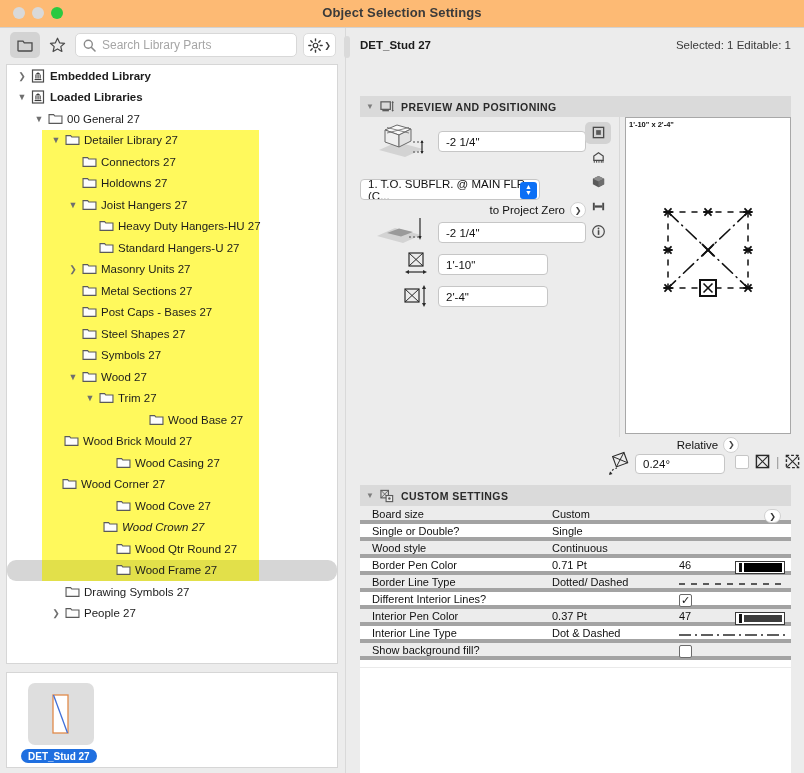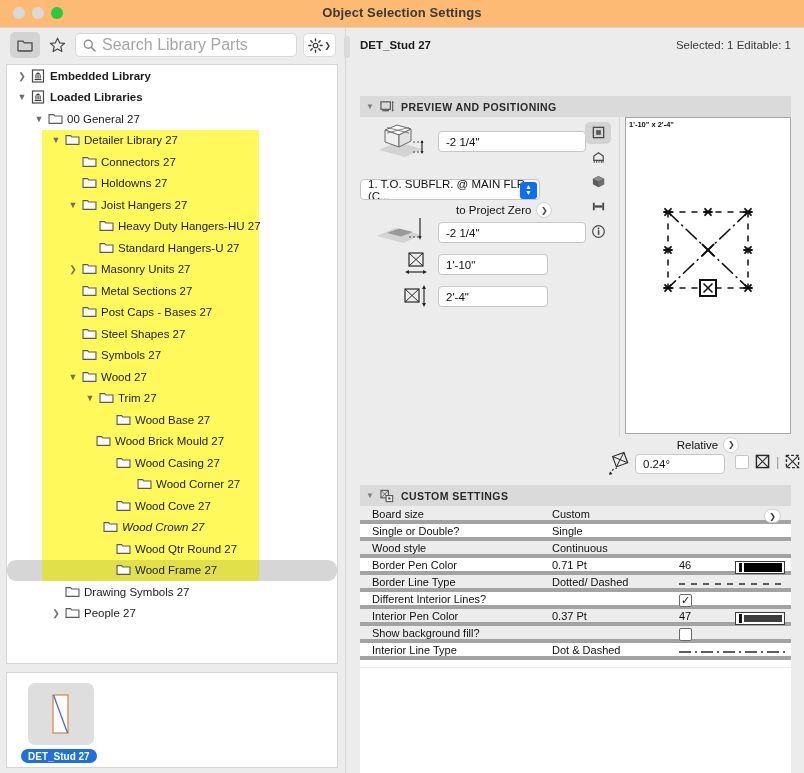--- a/index.html
+++ b/index.html
@@ -46,21 +46,21 @@
   #btn-star   { left:42px; }
 
   #search-wrap {
     position:absolute; left:75px; top:5px; width:222px; height:24px;
     background:#fff; border:1px solid #d8d8d8; border-radius:5px;
     display:flex; align-items:center;
   }
   #search-icon { margin-left:7px; margin-right:6px; display:flex; }
   #search-input {
     border:none; outline:none; background:transparent; flex:1;
-    font-family:"Liberation Sans", sans-serif; font-size:16px; color:#333;
+    font-family:"Liberation Sans", sans-serif; font-size:12px; color:#333;
     padding:0; margin:0; height:36px;
   }
   #search-input::placeholder { color:#a6a6a6; }
 
   #btn-gear {
     position:absolute; left:303px; top:5px; width:33px; height:24px;
     background:#fff; border:1px solid #dcdcdc; border-radius:5px;
     display:flex; align-items:center; justify-content:center; gap:1px;
   }
 
@@ -161,21 +161,21 @@
     overflow:hidden;
   }
   #hs-stepper {
     position:absolute; right:2px; top:1.5px; width:17px; height:17px;
     background:#0b6ff5; border-radius:3px;
     display:flex; flex-direction:column; align-items:center; justify-content:center;
     color:#fff; line-height:6px; font-size:7px;
   }
   #proj-zero {
     position:absolute; left:96px; top:84px; width:130px; height:18px;
-    display:flex; align-items:center; gap:5px;
+    display:flex; align-items:center; justify-content:flex-end; gap:5px;
     font-size:11.5px; color:#111;
   }
   .pill-arrow {
     width:16px; height:16px; border-radius:50%; background:#fff;
     border:1px solid #d2d2d2; display:flex; align-items:center; justify-content:center;
     font-size:8px; color:#444;
   }
   .icon-cell { position:absolute; display:flex; align-items:center; justify-content:center; }
   #ic-cube   { left:14px; top:2px;  width:60px; height:42px; }
   #ic-floor  { left:14px; top:98px; width:60px; height:32px; }
@@ -504,57 +504,57 @@
               <span class="ficon">
     <svg width="15" height="12" viewBox="0 0 16 13">
       <path d="M1 1.8h5l1.2 1.5H15v7.9H1z" fill="#fdfdfd" stroke="#5a5a5a" stroke-width="1.2"></path>
     </svg>
               </span>
               <span class="tlabel">Trim 27</span>
             </div>
           </div>
           <div class="tree-row">
             <div class="hl"></div>
+            <div class="content" style="padding-left: 93px; margin-left: 33px;">
+              <span class="tw-spacer"></span>
+              <span class="ficon">
+    <svg width="15" height="12" viewBox="0 0 16 13">
+      <path d="M1 1.8h5l1.2 1.5H15v7.9H1z" fill="#fdfdfd" stroke="#5a5a5a" stroke-width="1.2"></path>
+    </svg>
+              </span>
+              <span class="tlabel">Wood Base 27</span>
+            </div>
+          </div>
+          <div class="tree-row">
+            <div class="hl"></div>
+            <div class="content" style="padding-left: 41px;">
+              <span class="tw-spacer"></span>
+              <span class="ficon">
+    <svg width="15" height="12" viewBox="0 0 16 13">
+      <path d="M1 1.8h5l1.2 1.5H15v7.9H1z" fill="#fdfdfd" stroke="#5a5a5a" stroke-width="1.2"></path>
+    </svg>
+              </span>
+              <span class="tlabel">Wood Brick Mould 27</span>
+            </div>
+          </div>
+          <div class="tree-row">
+            <div class="hl"></div>
             <div class="content" style="padding-left: 93px;">
               <span class="tw-spacer"></span>
               <span class="ficon">
     <svg width="15" height="12" viewBox="0 0 16 13">
       <path d="M1 1.8h5l1.2 1.5H15v7.9H1z" fill="#fdfdfd" stroke="#5a5a5a" stroke-width="1.2"></path>
     </svg>
               </span>
-              <span class="tlabel">Wood Base 27</span>
-            </div>
-          </div>
-          <div class="tree-row">
-            <div class="hl"></div>
-            <div class="content" style="padding-left: 73px;">
-              <span class="tw-spacer"></span>
-              <span class="ficon">
-    <svg width="15" height="12" viewBox="0 0 16 13">
-      <path d="M1 1.8h5l1.2 1.5H15v7.9H1z" fill="#fdfdfd" stroke="#5a5a5a" stroke-width="1.2"></path>
-    </svg>
-              </span>
-              <span class="tlabel">Wood Brick Mould 27</span>
-            </div>
-          </div>
-          <div class="tree-row">
-            <div class="hl"></div>
-            <div class="content" style="padding-left: 93px;">
-              <span class="tw-spacer"></span>
-              <span class="ficon">
-    <svg width="15" height="12" viewBox="0 0 16 13">
-      <path d="M1 1.8h5l1.2 1.5H15v7.9H1z" fill="#fdfdfd" stroke="#5a5a5a" stroke-width="1.2"></path>
-    </svg>
-              </span>
               <span class="tlabel">Wood Casing 27</span>
             </div>
           </div>
           <div class="tree-row">
             <div class="hl"></div>
-            <div class="content" style="padding-left: 114px;">
+            <div class="content" style="padding-left: 39px;">
               <span class="tw-spacer"></span>
               <span class="ficon">
     <svg width="15" height="12" viewBox="0 0 16 13">
       <path d="M1 1.8h5l1.2 1.5H15v7.9H1z" fill="#fdfdfd" stroke="#5a5a5a" stroke-width="1.2"></path>
     </svg>
               </span>
               <span class="tlabel">Wood Corner 27</span>
             </div>
           </div>
           <div class="tree-row">
@@ -929,30 +929,30 @@
         </div>
         <div class="cs-row alt">
           <span class="cs-name">Interior Pen Color</span>
           <span class="cs-value">0.37 Pt</span>
           <span class="cs-num">47</span>
           <span class="cs-swatch">
             <span class="tick"></span>
             <span class="bar" style="background:#3d3d3d;height:7px;"></span>
           </span>
         </div>
-        <div class="cs-row alt">
-          <span class="cs-name">Show background fill?</span>
-          <span class="cs-check"></span>
-        </div>
         <div class="cs-row">
           <span class="cs-name">Interior Line Type</span>
           <span class="cs-value">Dot &amp; Dashed</span>
           <span class="cs-linepreview">
             <svg width="106" height="10" viewBox="0 0 106 10">
               <line x1="0" y1="5" x2="106" y2="5" stroke="#2a2a2a" stroke-width="1.6" stroke-dasharray="12 4 2 4"></line>
             </svg>
           </span>
         </div>
+        <div class="cs-row alt">
+          <span class="cs-name">Show background fill?</span>
+          <span class="cs-check"></span>
+        </div>
       </div>
     <div id="cs-blank"></div>
 
   </div>
 </div>
 
 </body></html>

